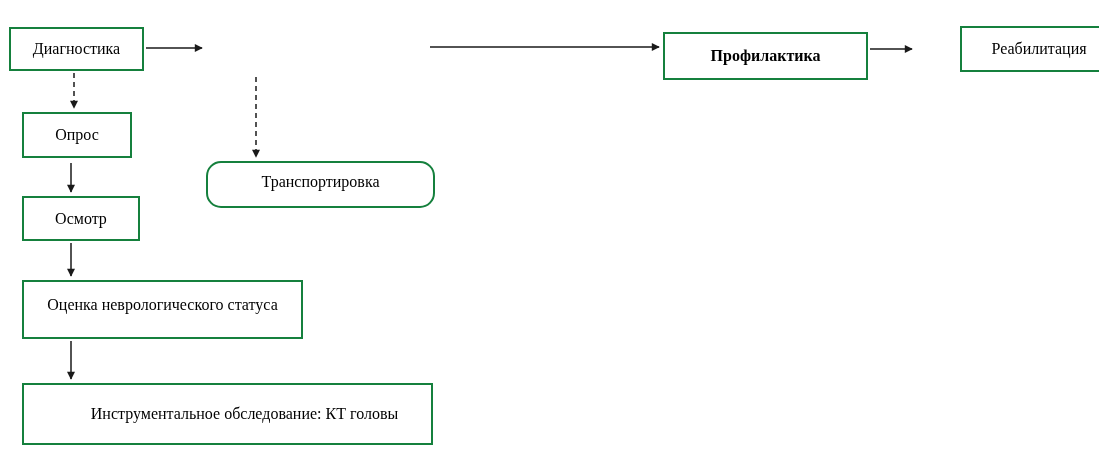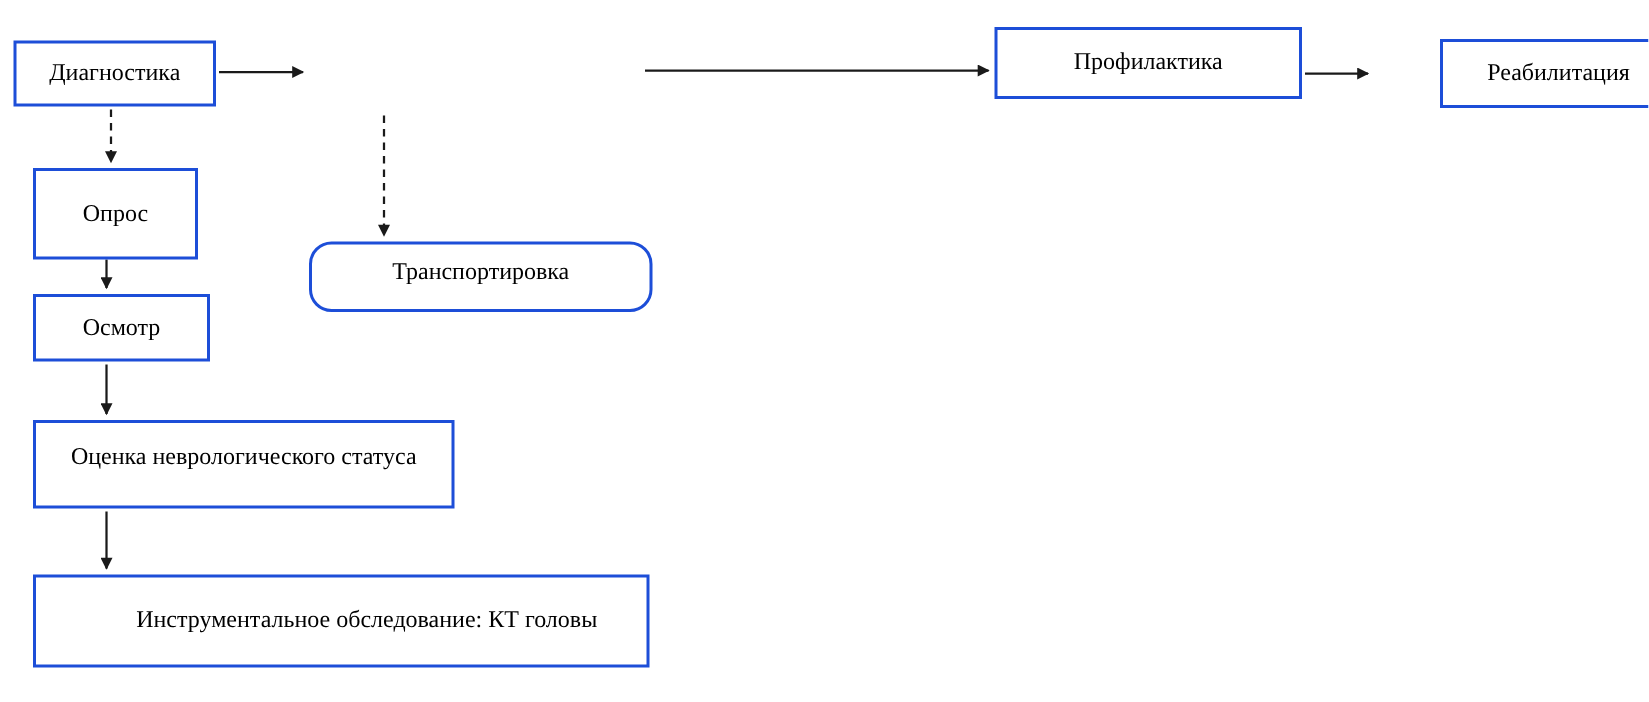--- a/index.html
+++ b/index.html
@@ -19,36 +19,36 @@
     position: absolute;
     left: 0;
     top: 0;
     width: 1099px;
     height: 468px;
     pointer-events: none;
   }
   .node {
     position: absolute;
     box-sizing: border-box;
-    border: 2px solid #1d4ed8;
+    border: 2px solid #15803d;
     background: #ffffff;
     display: flex;
     align-items: center;
     justify-content: center;
     font-size: 16px;
     color: #000000;
     text-align: center;
     line-height: 1.1;
   }
   
   .n-diagnostika   { left: 9px;   top: 27px;  width: 135px; height: 44px; }
   .n-lechenie      { left: 206px; top: 29px;  width: 222px; height: 46px; }
-  .n-profilaktika  { left: 663px; top: 18px;  width: 205px; height: 48px; }
+  .n-profilaktika  { left: 663px; top: 32px;  width: 205px; height: 48px; font-weight: bold; }
   .n-reabilitacija { left: 960px; top: 26px;  width: 142px; height: 46px; padding-left: 16px; }
-  .n-opros         { left: 22px;  top: 112px; width: 110px; height: 61px; }
+  .n-opros         { left: 22px;  top: 112px; width: 110px; height: 46px; }
   .n-osmotr        { left: 22px;  top: 196px; width: 118px;  height: 45px; }
   .n-ocenka        { left: 22px;  top: 280px; width: 281px; height: 59px; padding-bottom: 10px; }
   .n-instrumental  { left: 22px;  top: 383px; width: 411px; height: 62px; padding-left: 34px; }
   .n-transport     { left: 206px; top: 161px; width: 229px; height: 47px; padding-bottom: 6px; border-radius: 15px; }
   .edge {
     stroke: #1a1a1a;
     stroke-width: 1.5;
     fill: none;
   }
   .edge.dashed {

